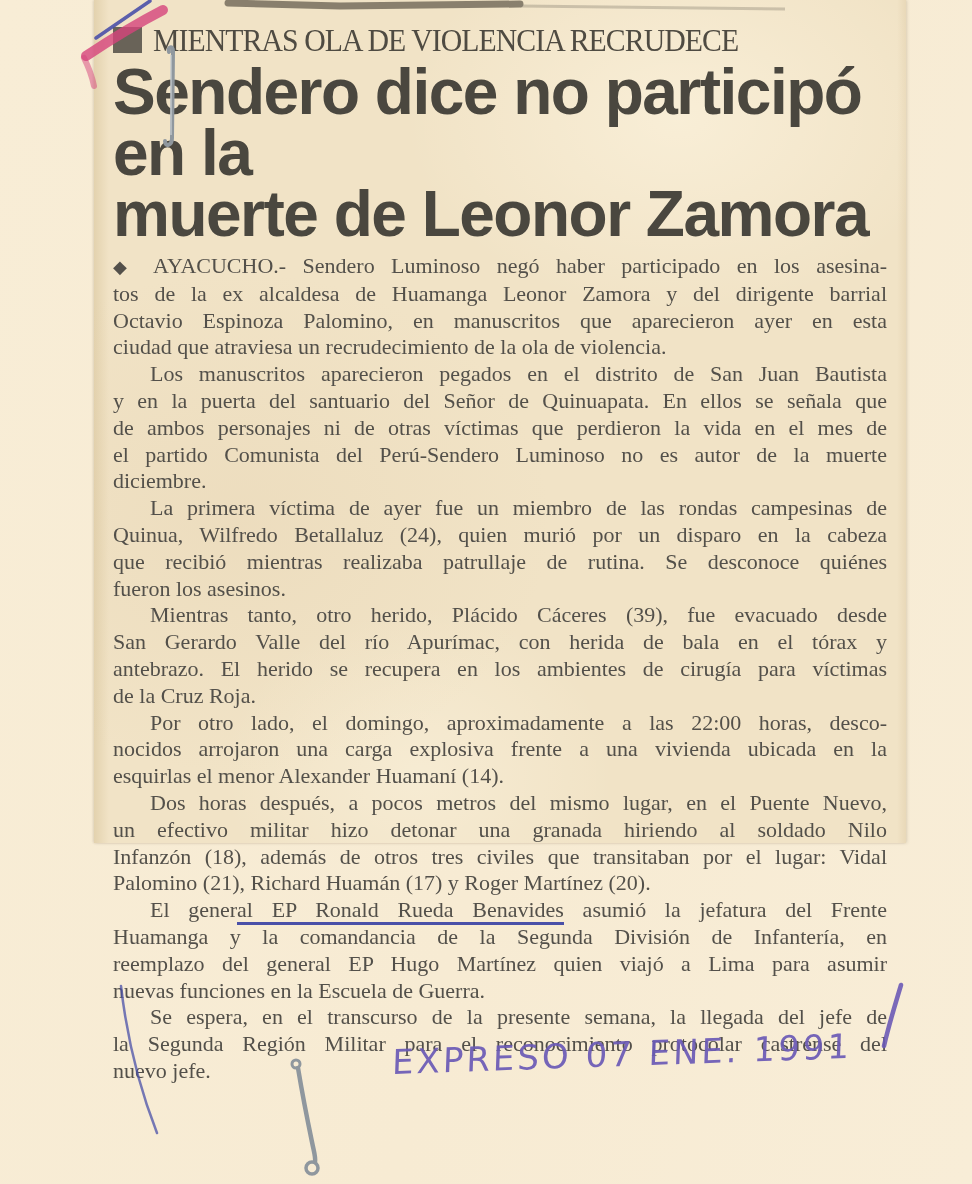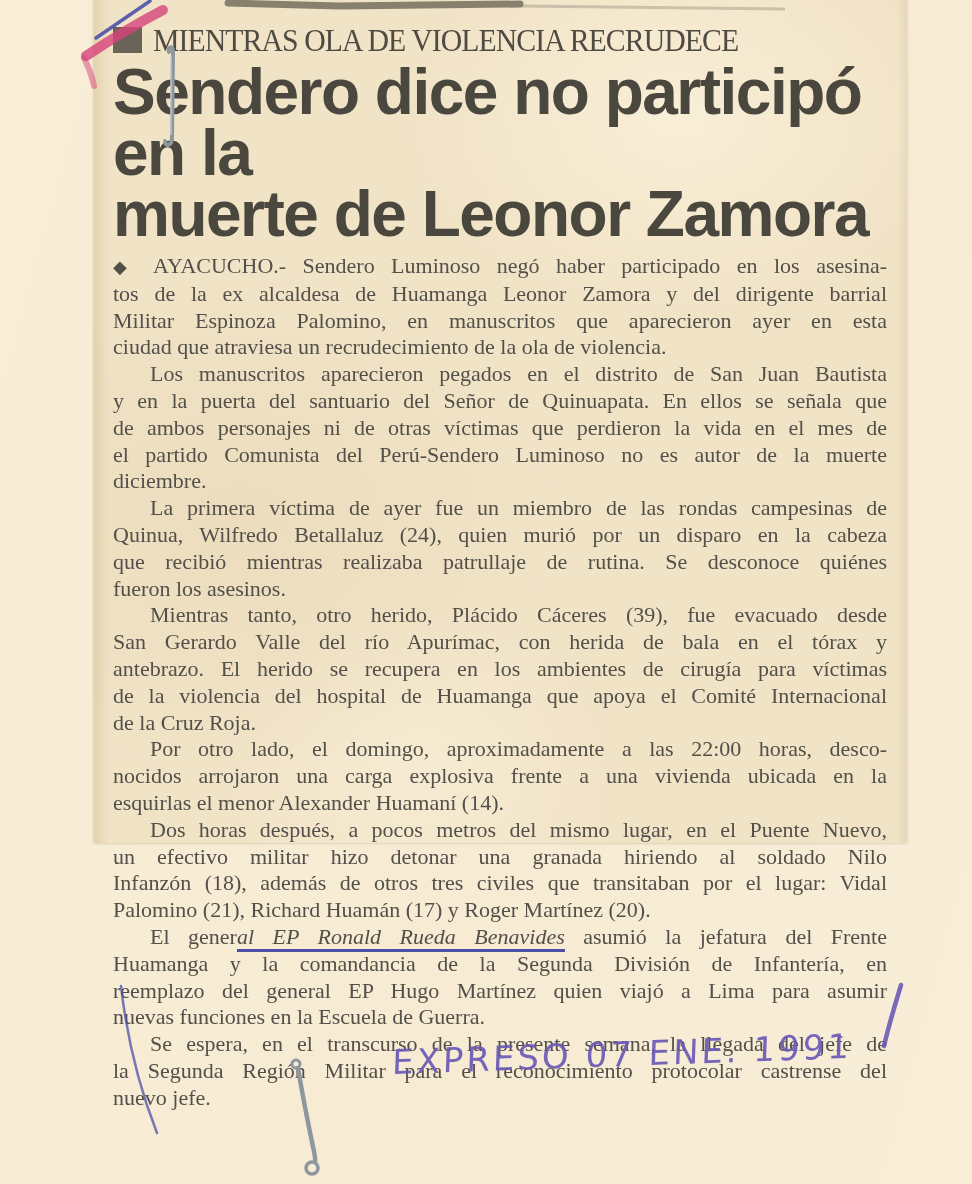--- a/index.html
+++ b/index.html
@@ -29,21 +29,21 @@
   .headline{
     font-family:"Liberation Sans",sans-serif;font-weight:bold;
     font-size:64px;line-height:61px;letter-spacing:-1.5px;
     color:var(--headline-ink,#4a473f);margin:2px 0 8px 0;
   }
   .bodycol{width:774px;color:var(--text-ink,#53504a);font-size:22px;line-height:26.8px;}
   .line{text-align:justify;text-align-last:justify;white-space:nowrap;}
   .line.last{text-align:left;text-align-last:left;}
   .line.ind{text-indent:37px;}
   .diamond{font-size:18px;letter-spacing:0;}
-  .pen-underline{border-bottom:3px solid var(--blue-pen,#4a50a8);padding-bottom:0px;font-style:italic;}
+  .pen-underline{border-bottom:3px solid var(--blue-pen,#4a50a8);padding-bottom:0px;}
   .handwriting{
     position:absolute;left:392px;top:1034px;z-index:4;
     font-family:"DejaVu Sans",sans-serif;font-size:34px;letter-spacing:3px;
     color:var(--hand-ink,#6b5ab6);transform:rotate(-2deg) skewX(-4deg);
     white-space:nowrap;opacity:.92;
   }
   .ink-overlay{position:absolute;left:0;top:0;width:972px;height:1184px;z-index:5;pointer-events:none;}
 </style>
 </head>
 <body>
@@ -58,21 +58,21 @@
   <div class="headline">
     <div>Sendero dice no participó en la</div>
     <div>muerte de Leonor Zamora</div>
   </div>
 
   <div class="bodycol">
 
     <div>
       <div class="line"><span class="diamond">◆</span> <span>AYACUCHO.- Sendero Luminoso negó haber participado en los asesina-</span></div>
       <div class="line">tos de la ex alcaldesa de Huamanga Leonor Zamora y del dirigente barrial</div>
-      <div class="line">Militar Espinoza Palomino, en manuscritos que aparecieron ayer en esta</div>
+      <div class="line">Octavio Espinoza Palomino, en manuscritos que aparecieron ayer en esta</div>
       <div class="line last">ciudad que atraviesa un recrudecimiento de la ola de violencia.</div>
     </div>
 
     <div>
       <div class="line ind">Los manuscritos aparecieron pegados en el distrito de San Juan Bautista</div>
       <div class="line">y en la puerta del santuario del Señor de Quinuapata. En ellos se señala que</div>
       <div class="line">de ambos personajes ni de otras víctimas que perdieron la vida en el mes de</div>
       <div class="line">el partido Comunista del Perú-Sendero Luminoso no es autor de la muerte</div>
       <div class="line last">diciembre.</div>
     </div>
@@ -81,21 +81,20 @@
       <div class="line ind">La primera víctima de ayer fue un miembro de las rondas campesinas de</div>
       <div class="line">Quinua, Wilfredo Betallaluz (24), quien murió por un disparo en la cabeza</div>
       <div class="line">que recibió mientras realizaba patrullaje de rutina. Se desconoce quiénes</div>
       <div class="line last">fueron los asesinos.</div>
     </div>
 
     <div>
       <div class="line ind">Mientras tanto, otro herido, Plácido Cáceres (39), fue evacuado desde</div>
       <div class="line">San Gerardo Valle del río Apurímac, con herida de bala en el tórax y</div>
       <div class="line">antebrazo. El herido se recupera en los ambientes de cirugía para víctimas</div>
-      <div class="line">de la violencia del hospital de Huamanga que apoya el Comité Internacional</div>
       <div class="line last">de la Cruz Roja.</div>
     </div>
 
     <div>
       <div class="line ind">Por otro lado, el domingo, aproximadamente a las 22:00 horas, desco-</div>
       <div class="line">nocidos arrojaron una carga explosiva frente a una vivienda ubicada en la</div>
       <div class="line last">esquirlas el menor Alexander Huamaní (14).</div>
     </div>
 
     <div>

